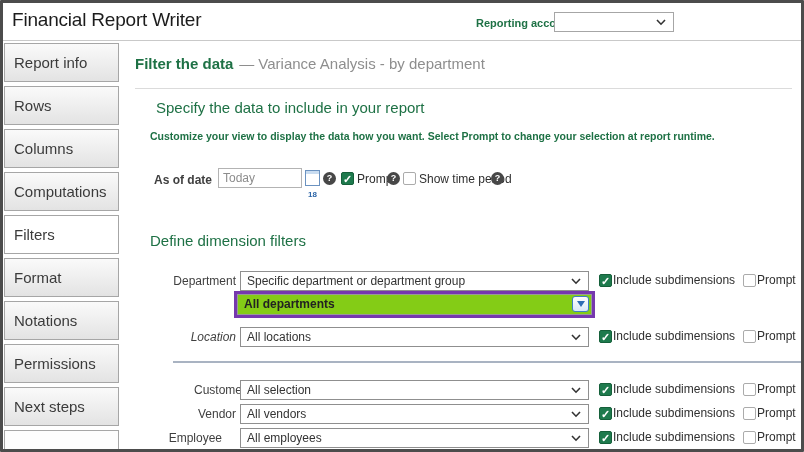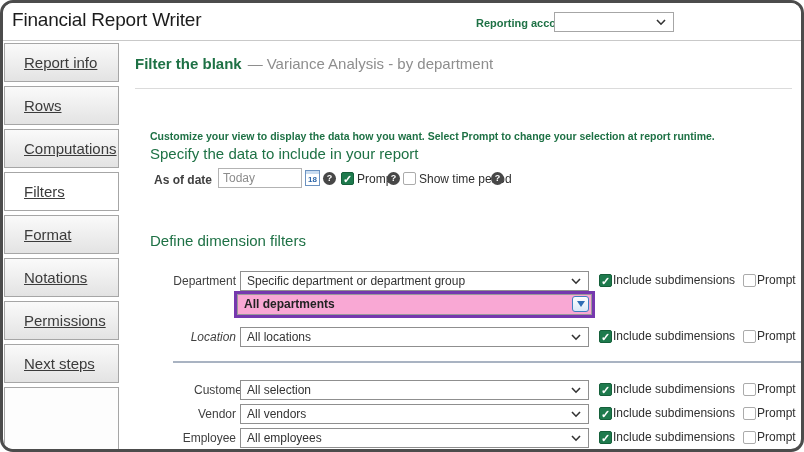--- a/index.html
+++ b/index.html
@@ -1,19 +1,19 @@
 <!DOCTYPE html>
 <html><head>
 <meta charset="utf-8">
 <style>
   * { box-sizing: border-box; margin: 0; padding: 0; }
   body { background: #fff; font-family: "Liberation Sans", sans-serif; }
   .frame {
     position: relative; width: 804px; height: 452px;
-    border: 3px solid #4c4c4c; border-radius: 13px;
+    border: 3px solid #4c4c4c; border-radius: 1px;
     background: #fff; overflow: hidden;
   }
   
   .header {
     position: absolute; left: 0; top: 0; right: 0; height: 38px;
     background: #fff; border-bottom: 1px solid #c9c9c9;
   }
   .app-title {
     position: absolute; left: 9px; top: 6px;
     font-size: 19px; color: #1c1c1c; letter-spacing: -0.2px;
@@ -37,21 +37,21 @@
   
   .sidebar {
     position: absolute; left: 0; top: 39px; width: 118px; bottom: 0;
     display: flex; flex-direction: column; padding: 1px 0 0 1px;
   }
   .side-item {
     width: 115px; height: 39px; margin-bottom: 4px; flex: none;
     border: 1px solid #a6a6a6;
     background: linear-gradient(#fafafa, #e3e3e3);
     font-size: 15px; color: #3b3b3b; line-height: 37px;
-    padding-left: 19px; cursor: pointer; text-decoration: underline;
+    padding-left: 9px; cursor: pointer;
   }
   .side-item.active { background: #fff; }
   .side-filler {
     width: 115px; flex: 1; border: 1px solid #a6a6a6;
     border-bottom: none; background: #fdfdfd;
   }
   
   .page-title { position: absolute; left: 132px; top: 52px; font-size: 15px; white-space: nowrap; }
   .pt-green { color: #1e7145; font-weight: 700; }
   .pt-sep, .pt-gray { color: #8e8e8e; font-weight: 400; }
@@ -77,21 +77,21 @@
     position: absolute; left: 215px; top: 165px; width: 84px; height: 20px;
     border: 1px solid #b3b3b3; font-family: "Liberation Sans", sans-serif;
     font-size: 12px; color: #8c8c8c; padding: 0 4px; background: #fff;
   }
   .cal-icon {
     position: absolute; left: 302px; top: 167px; width: 15px; height: 16px;
     border: 1px solid #6b92c0; background: linear-gradient(#c9dcf0 0 3px, #fff 3px);
     text-align: center;
   }
   .cal-icon span {
-    display: block; margin-top: 5px; font-size: 8px; font-weight: 700;
+    display: block; margin-top: 20px; font-size: 8px; font-weight: 700;
     color: #2d66a8; line-height: 8px;
   }
   .help-icon {
     position: absolute; width: 13px; height: 13px; border-radius: 50%;
     background: #474747; color: #fff; font-size: 9px; font-weight: 700;
     text-align: center; line-height: 13px;
   }
   
   .cb {
     display: inline-block; width: 13px; height: 13px; vertical-align: top;
@@ -107,21 +107,21 @@
   .cbgroup .cbl { font-size: 12px; color: #2f2f2f; line-height: 14px; margin-left: 1px; }
   .inline-cb { position: absolute; }
   .inline-cb-label { position: absolute; font-size: 12px; color: #2f2f2f; line-height: 14px; white-space: nowrap; }
   
   .purple-box {
     position: absolute; left: 231px; top: 288px; width: 361px; height: 27px;
     border: 3px solid #7638ae; background: #fff;
   }
   .subcombo {
     position: relative; width: 100%; height: 100%;
-    border: 1px solid #999; background: #f9a8d4;
+    border: 1px solid #999; background: #84cc16;
   }
   .subcombo .sv {
     display: block; font-size: 12px; font-weight: 700; color: #222;
     line-height: 19px; padding: 0 26px 0 6px; white-space: nowrap; overflow: hidden;
   }
   .combo-btn {
     position: absolute; right: 2px; top: 1px; width: 17px; height: 16px;
     border: 1px solid #3f7fc1; border-radius: 3px;
     background: linear-gradient(#fefefe, #d9e8f8);
     display: flex; align-items: center; justify-content: center; cursor: pointer;
@@ -150,35 +150,36 @@
         <svg width="10" height="7" viewBox="0 0 10 7">
             <path d="M1 1 L5 5.2 L9 1" fill="none" stroke="#333" stroke-width="1.6"></path>
           </svg>
       </span>
     </div>
   </div>
 
   <div class="sidebar">
     <div class="side-item">Report info</div>
     <div class="side-item">Rows</div>
+    <div class="side-item">Columns</div>
     <div class="side-item">Computations</div>
     <div class="side-item active">Filters</div>
     <div class="side-item">Format</div>
     <div class="side-item">Notations</div>
     <div class="side-item">Permissions</div>
     <div class="side-item">Next steps</div>
     <div class="side-filler"></div>
   </div>
 
   <div class="page-title">
-    <span class="pt-green">Filter the blank</span><span class="pt-sep">—</span><span class="pt-gray">Variance Analysis - by department</span>
+    <span class="pt-green">Filter the data</span><span class="pt-sep">—</span><span class="pt-gray">Variance Analysis - by department</span>
   </div>
   <div class="divider1"></div>
 
-  <div class="section-heading" style="left:147px; top:96px;margin-top:46px;">Specify the data to include in your report</div>
+  <div class="section-heading" style="left:153px; top:96px;">Specify the data to include in your report</div>
   <div class="spec-hint">
     <span>Customize your view to display the data how you want. Select </span><span class="bold">Prompt</span><span> to change your selection at report runtime.</span>
   </div>
 
   <div class="field-label bold" style="left:125px; top:170px; width:84px;">As of date</div>
   <input class="asof-input" type="text" value="Today" style="">
   <span class="cal-icon">
       <span>18</span>
     </span>
   <span class="help-icon" style="left:320px; top:169px;">?</span>
@@ -268,21 +269,21 @@
   </div>
   <div class="cbgroup" style="left:596px; top:403px;">
     <span class="cb on"></span>
     <span class="cbl">Include subdimensions</span>
   </div>
   <div class="cbgroup" style="left:740px; top:403px;">
     <span class="cb"></span>
     <span class="cbl">Prompt</span>
   </div>
 
-  <div class="field-label" style="left:125px; top:428px; width:108px;">Employee</div>
+  <div class="field-label" style="left:111px; top:428px; width:108px;">Employee</div>
   <div class="select" style="left:237px; top:425px; width:349px;">
     <span class="sv">All employees</span>
     <span class="chev">
       <svg width="10" height="7" viewBox="0 0 10 7">
           <path d="M1 1 L5 5.2 L9 1" fill="none" stroke="#333" stroke-width="1.6"></path>
         </svg>
     </span>
   </div>
   <div class="cbgroup" style="left:596px; top:427px;">
     <span class="cb on"></span>

